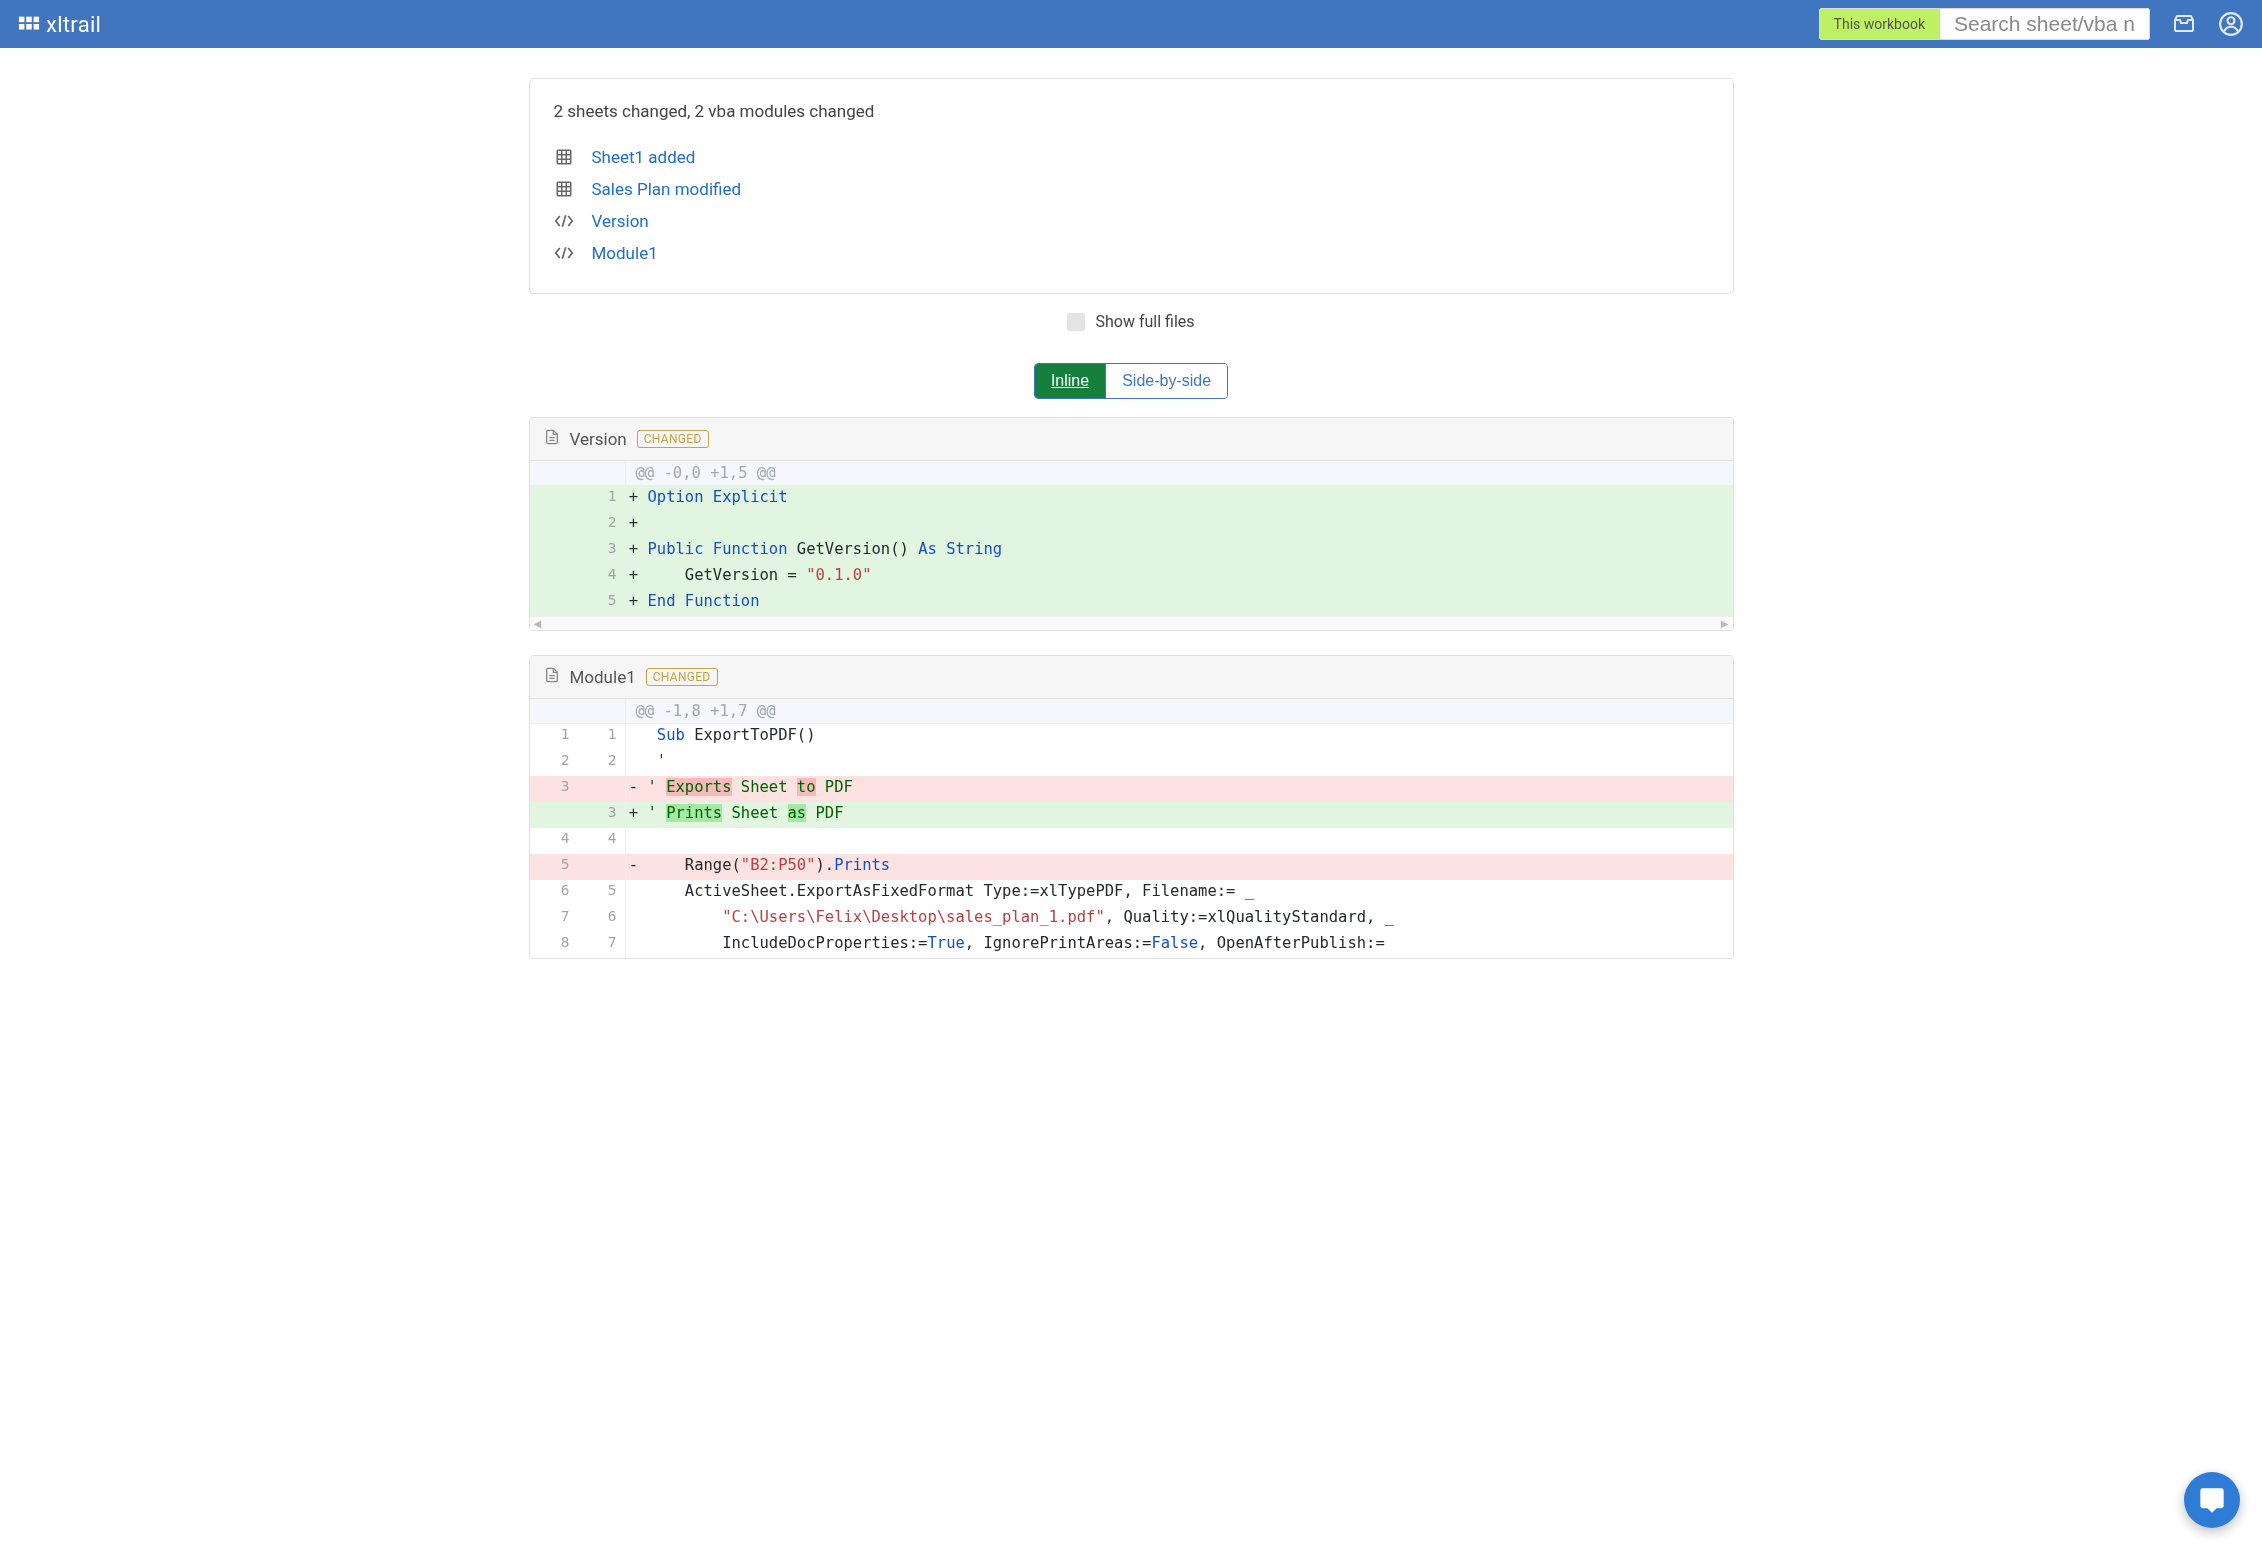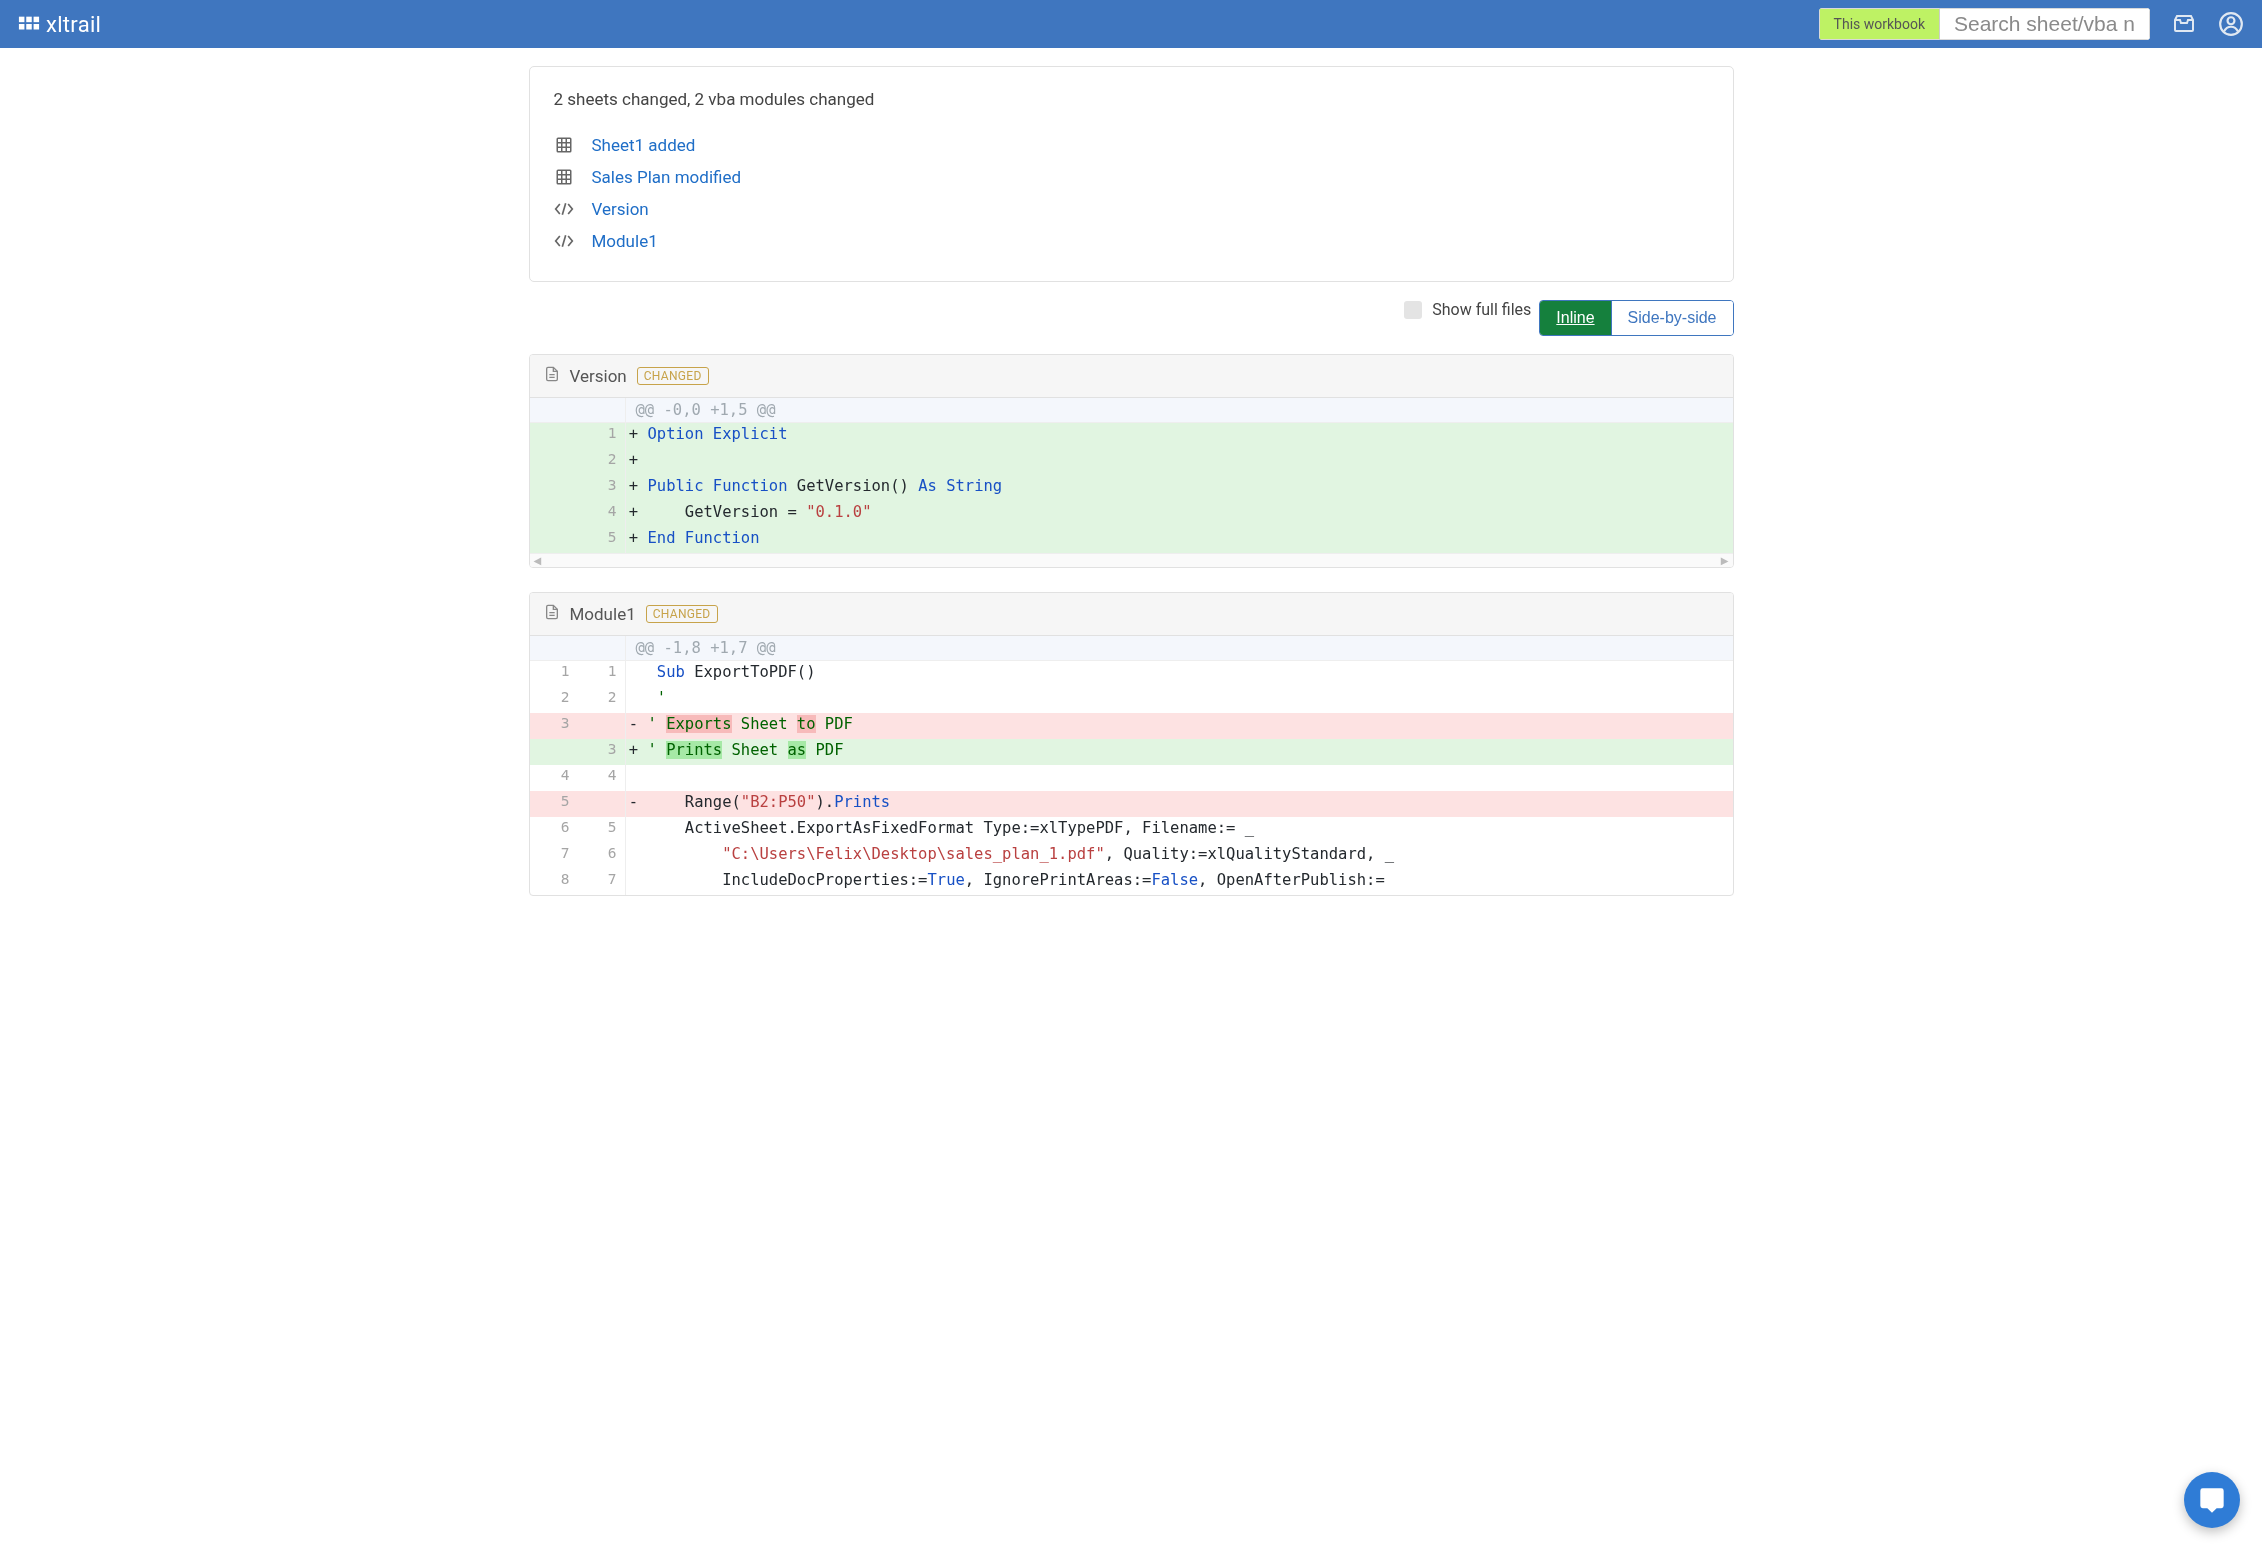--- a/index.html
+++ b/index.html
@@ -56,21 +56,21 @@
   .search-input::placeholder { color: #8a8a8a; }
   .header-icon {
     margin-left: 22px;
     display: flex;
     align-items: center;
     color: #e0e8f2;
   }
   
   .page {
     max-width: 1205px;
-    margin: 0 auto;
+    margin: 12px auto;
     padding: 18px 0 0 0;
   }
   .summary-card {
     border: 1px solid #e1e1e1;
     border-radius: 5px;
     padding: 22px 24px 24px 24px;
   }
   .summary-title {
     font-size: 17px;
     color: #444;
@@ -89,24 +89,25 @@
     color: #666;
     margin-right: 18px;
     width: 20px;
     display: flex;
     justify-content: center;
   }
   .summary-link { color: #1f6ec7; text-decoration: none; }
   
   .toolbar {
     display: flex;
-    align-items: flex-start;
+    align-items: center;
     justify-content: flex-end;
     margin: 18px 0 18px 0;
-    gap: 8px;
+    gap: 32px;
+    flex-direction: column;
   }
   .checkbox {
     display: flex;
     align-items: center;
     gap: 10px;
     color: #444;
     font-size: 16px;
   }
   .checkbox-box {
     width: 18px; height: 18px;

